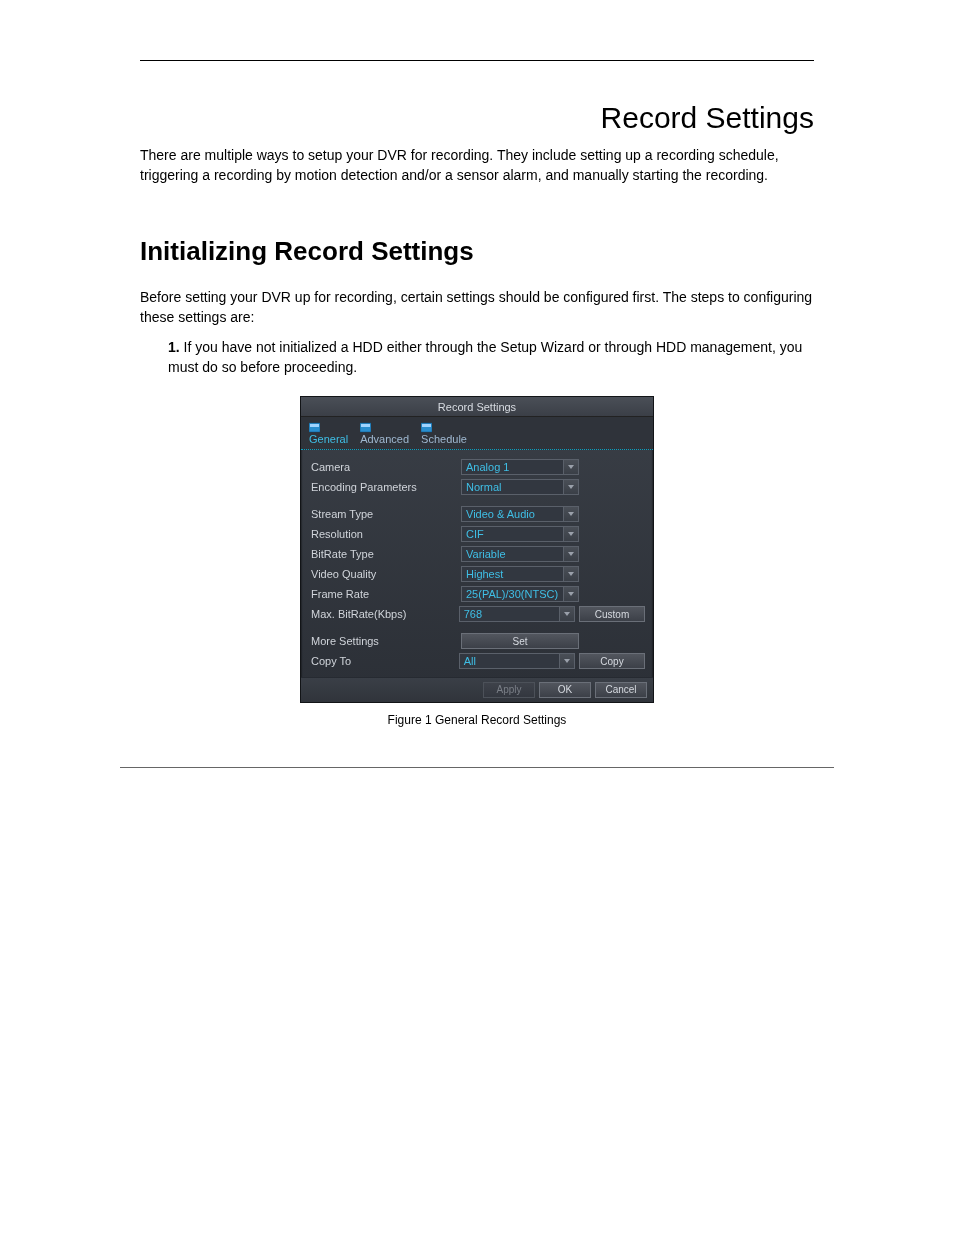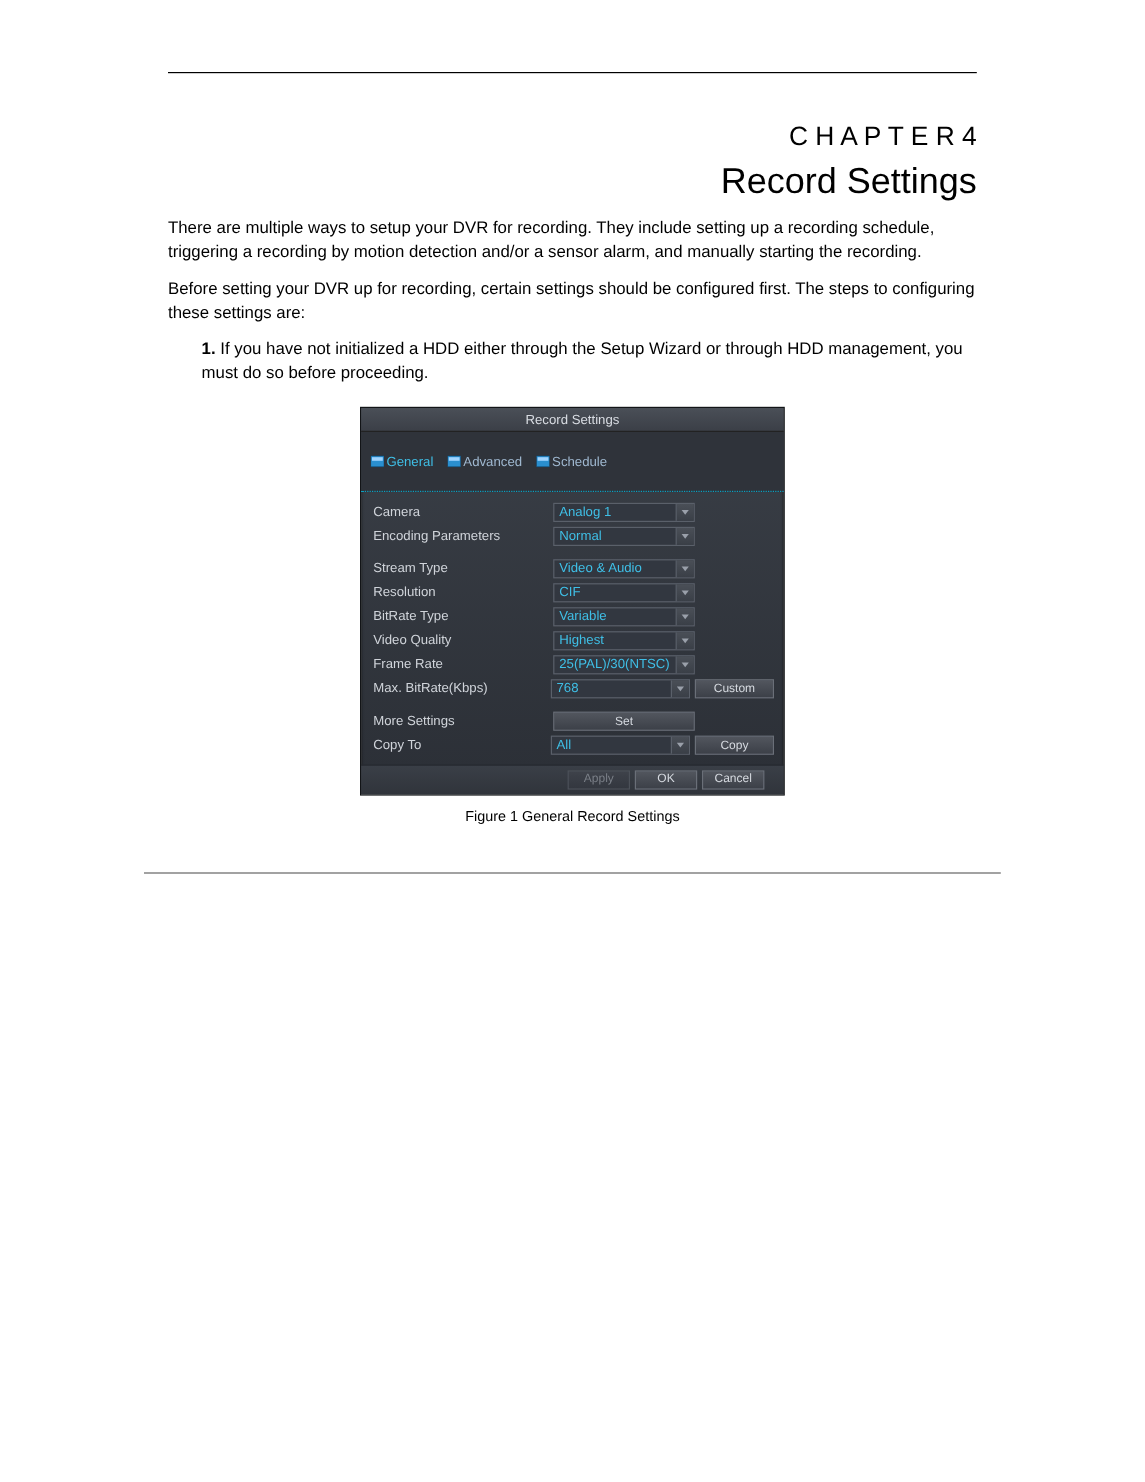--- a/index.html
+++ b/index.html
@@ -76,24 +76,25 @@
     border-bottom: 1px solid #222;
   }
   .tabs {
     display: flex;
     padding: 1px 2px 0 2px;
     background: #2f333a;
     border-bottom: 1px dotted #0aa0c0;
     font-size: 11px;
   }
   .tab {
-    padding: 18px 6px;
+    padding: 4px 6px;
     color: #9fb8d0;
     display: flex;
     align-items: flex-start;
+    flex-direction: column;
   }
   .tab.active { color: #3fbfe6; }
   .tab .ico {
     width: 11px; height: 11px;
     margin-right: 2px;
     display: inline-block;
   }
   .tab .ico svg { width: 11px; height: 11px; display:block; }
   .win-body {
     padding: 6px 8px 4px 10px;
@@ -144,46 +145,46 @@
     box-sizing: border-box;
     cursor: default;
   }
   .btn.side { width: 67px; margin-left: 4px; }
   .btn.wide { width: 118px; }
   .spacer { height: 4px; }
   .footer {
     display:flex;
     justify-content:flex-end;
     gap: 4px;
-    padding: 4px 16px 4px 6px;
+    padding: 4px 6px 4px 6px;
     background: linear-gradient(#3a3f47,#30343b);
     border-top: 1px solid #262a31;
   }
   .footer .btn { width: 52px; height: 16px; font-size:10px; }
   .footer .btn.disabled { color:#7a7f87; background:linear-gradient(#3e424a,#33373f); border-color:#4c5159; }
   .fig-cap {
     text-align:center;
     font-size: 12px;
     margin: 6px 0 0 0;
     color: #000;
   }
 </style>
 </head>
 <body>
 
 <div class="page">
   <hr class="top-rule">
 
   <div class="chapter-block">
-    <div class="chapter-label">C H A P T E R 4</div>
     <div class="chapter-title">Record Settings</div>
   </div>
 
   <p class="body">There are multiple ways to setup your DVR for recording. They include setting up a recording schedule, triggering a recording by motion detection and/or a sensor alarm, and manually starting the recording.</p>
 
+  <h2 class="section-title">Initializing Record Settings</h2>
 
   <p class="body">Before setting your DVR up for recording, certain settings should be configured first. The steps to configuring these settings are:</p>
 
   <div class="steps">
     <span class="bold">1.</span>&nbsp;<span>If you have not initialized a HDD either through the Setup Wizard or through HDD management, you must do so before proceeding.</span>
   </div>
 
   <div class="win">
     <div class="win-title">Record Settings</div>
 

